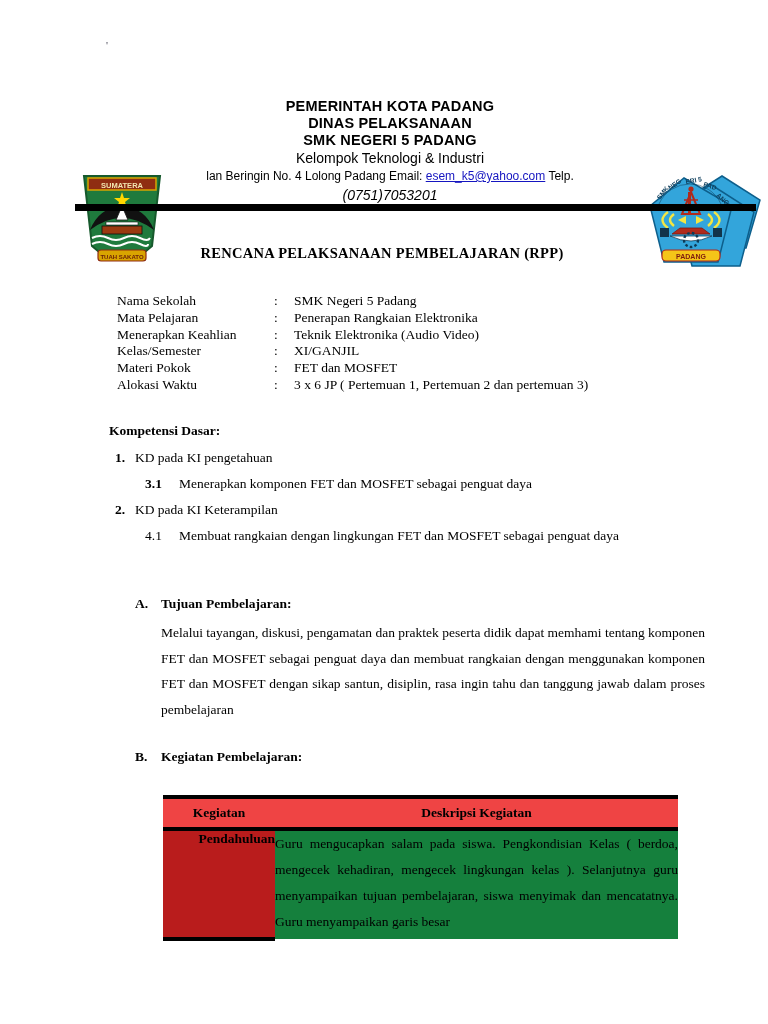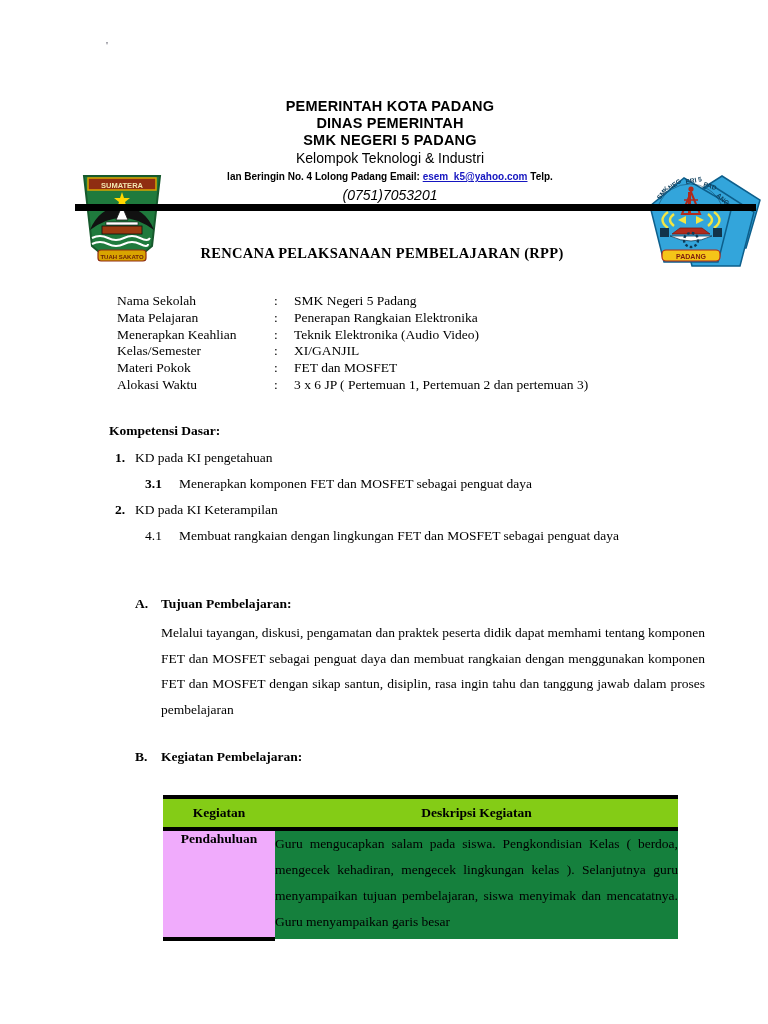--- a/index.html
+++ b/index.html
@@ -56,22 +56,22 @@
     font-size: 14.5px;
     line-height: 17px;
     letter-spacing: 0.2px;
   }
   .lh-line4 {
     font-weight: normal;
     font-size: 14px;
     line-height: 18px;
   }
   .lh-line5 {
-    font-weight: bold;
-    font-size: 10px;
+    font-weight: normal;
+    font-size: 12px;
     line-height: 19px;
     white-space: nowrap;
   }
   .lh-line6 {
     font-weight: normal;
     font-size: 14px;
     line-height: 19px;
     font-style: italic;
   }
   .lh-email {
@@ -219,33 +219,33 @@
     table-layout: fixed;
     font-size: 13.5px;
   }
   .act-table col.c1 { width: 112px; }
   .act-table col.c2 { width: 403px; }
   .act-table th, .act-table td {
     padding: 0;
     vertical-align: top;
   }
   .th-kegiatan, .th-deskripsi {
-    background: #84cc16;
+    background: #ef4444;
     border-top: 4px solid #000000;
     border-bottom: 4px solid #000000;
     text-align: center;
     font-weight: bold;
     height: 28px;
     line-height: 28px;
     font-size: 13.5px;
   }
   .td-phase {
-    background: #f0abfc;
+    background: #b91c1c;
     border-bottom: 4px solid #000000;
-    text-align: center;
+    text-align: right;
     font-weight: bold;
     height: 110px;
     vertical-align: top;
     padding-top: 5px;
     box-sizing: border-box;
   }
   .td-desc {
     background: #15803d;
     padding: 4px 8px 0 10px;
     text-align: justify;
@@ -308,21 +308,21 @@
         <circle cx="43" cy="70" r="7" fill="none" stroke="#0d3a56" stroke-width="2.4" stroke-dasharray="2.6 2.2"></circle>
         <rect x="12" y="58" width="9" height="9" fill="#12344a"></rect>
         <rect x="65" y="58" width="9" height="9" fill="#12344a"></rect>
         <rect x="14" y="80" width="58" height="11" rx="4" fill="#f5c518" stroke="#b02a1c" stroke-width="1.2"></rect>
         <text x="43" y="88.5" font-family="Liberation Sans, sans-serif" font-size="7" font-weight="bold" fill="#7d1a10" text-anchor="middle">PADANG</text>
       </g>
     </svg>
 
     <div class="letterhead-text">
       <div class="lh-line1">PEMERINTAH KOTA PADANG</div>
-      <div class="lh-line2">DINAS PEMERINTAH</div>
+      <div class="lh-line2">DINAS PELAKSANAAN</div>
       <div class="lh-line3">SMK NEGERI 5 PADANG</div>
       <div class="lh-line4">Kelompok Teknologi &amp; Industri</div>
       <div class="lh-line5"><span>lan Beringin No. 4 Lolong Padang  Email: </span><a class="lh-email" href="#">esem_k5@yahoo.com</a><span> Telp.</span></div>
       <div class="lh-line6"><span>(0751)</span><span class="lh-phone-num">7053201</span></div>
     </div>
   </div>
 
   <div class="header-rule"></div>
 
   <div class="doc-title">RENCANA PELAKSANAAN PEMBELAJARAN (RPP)</div>

